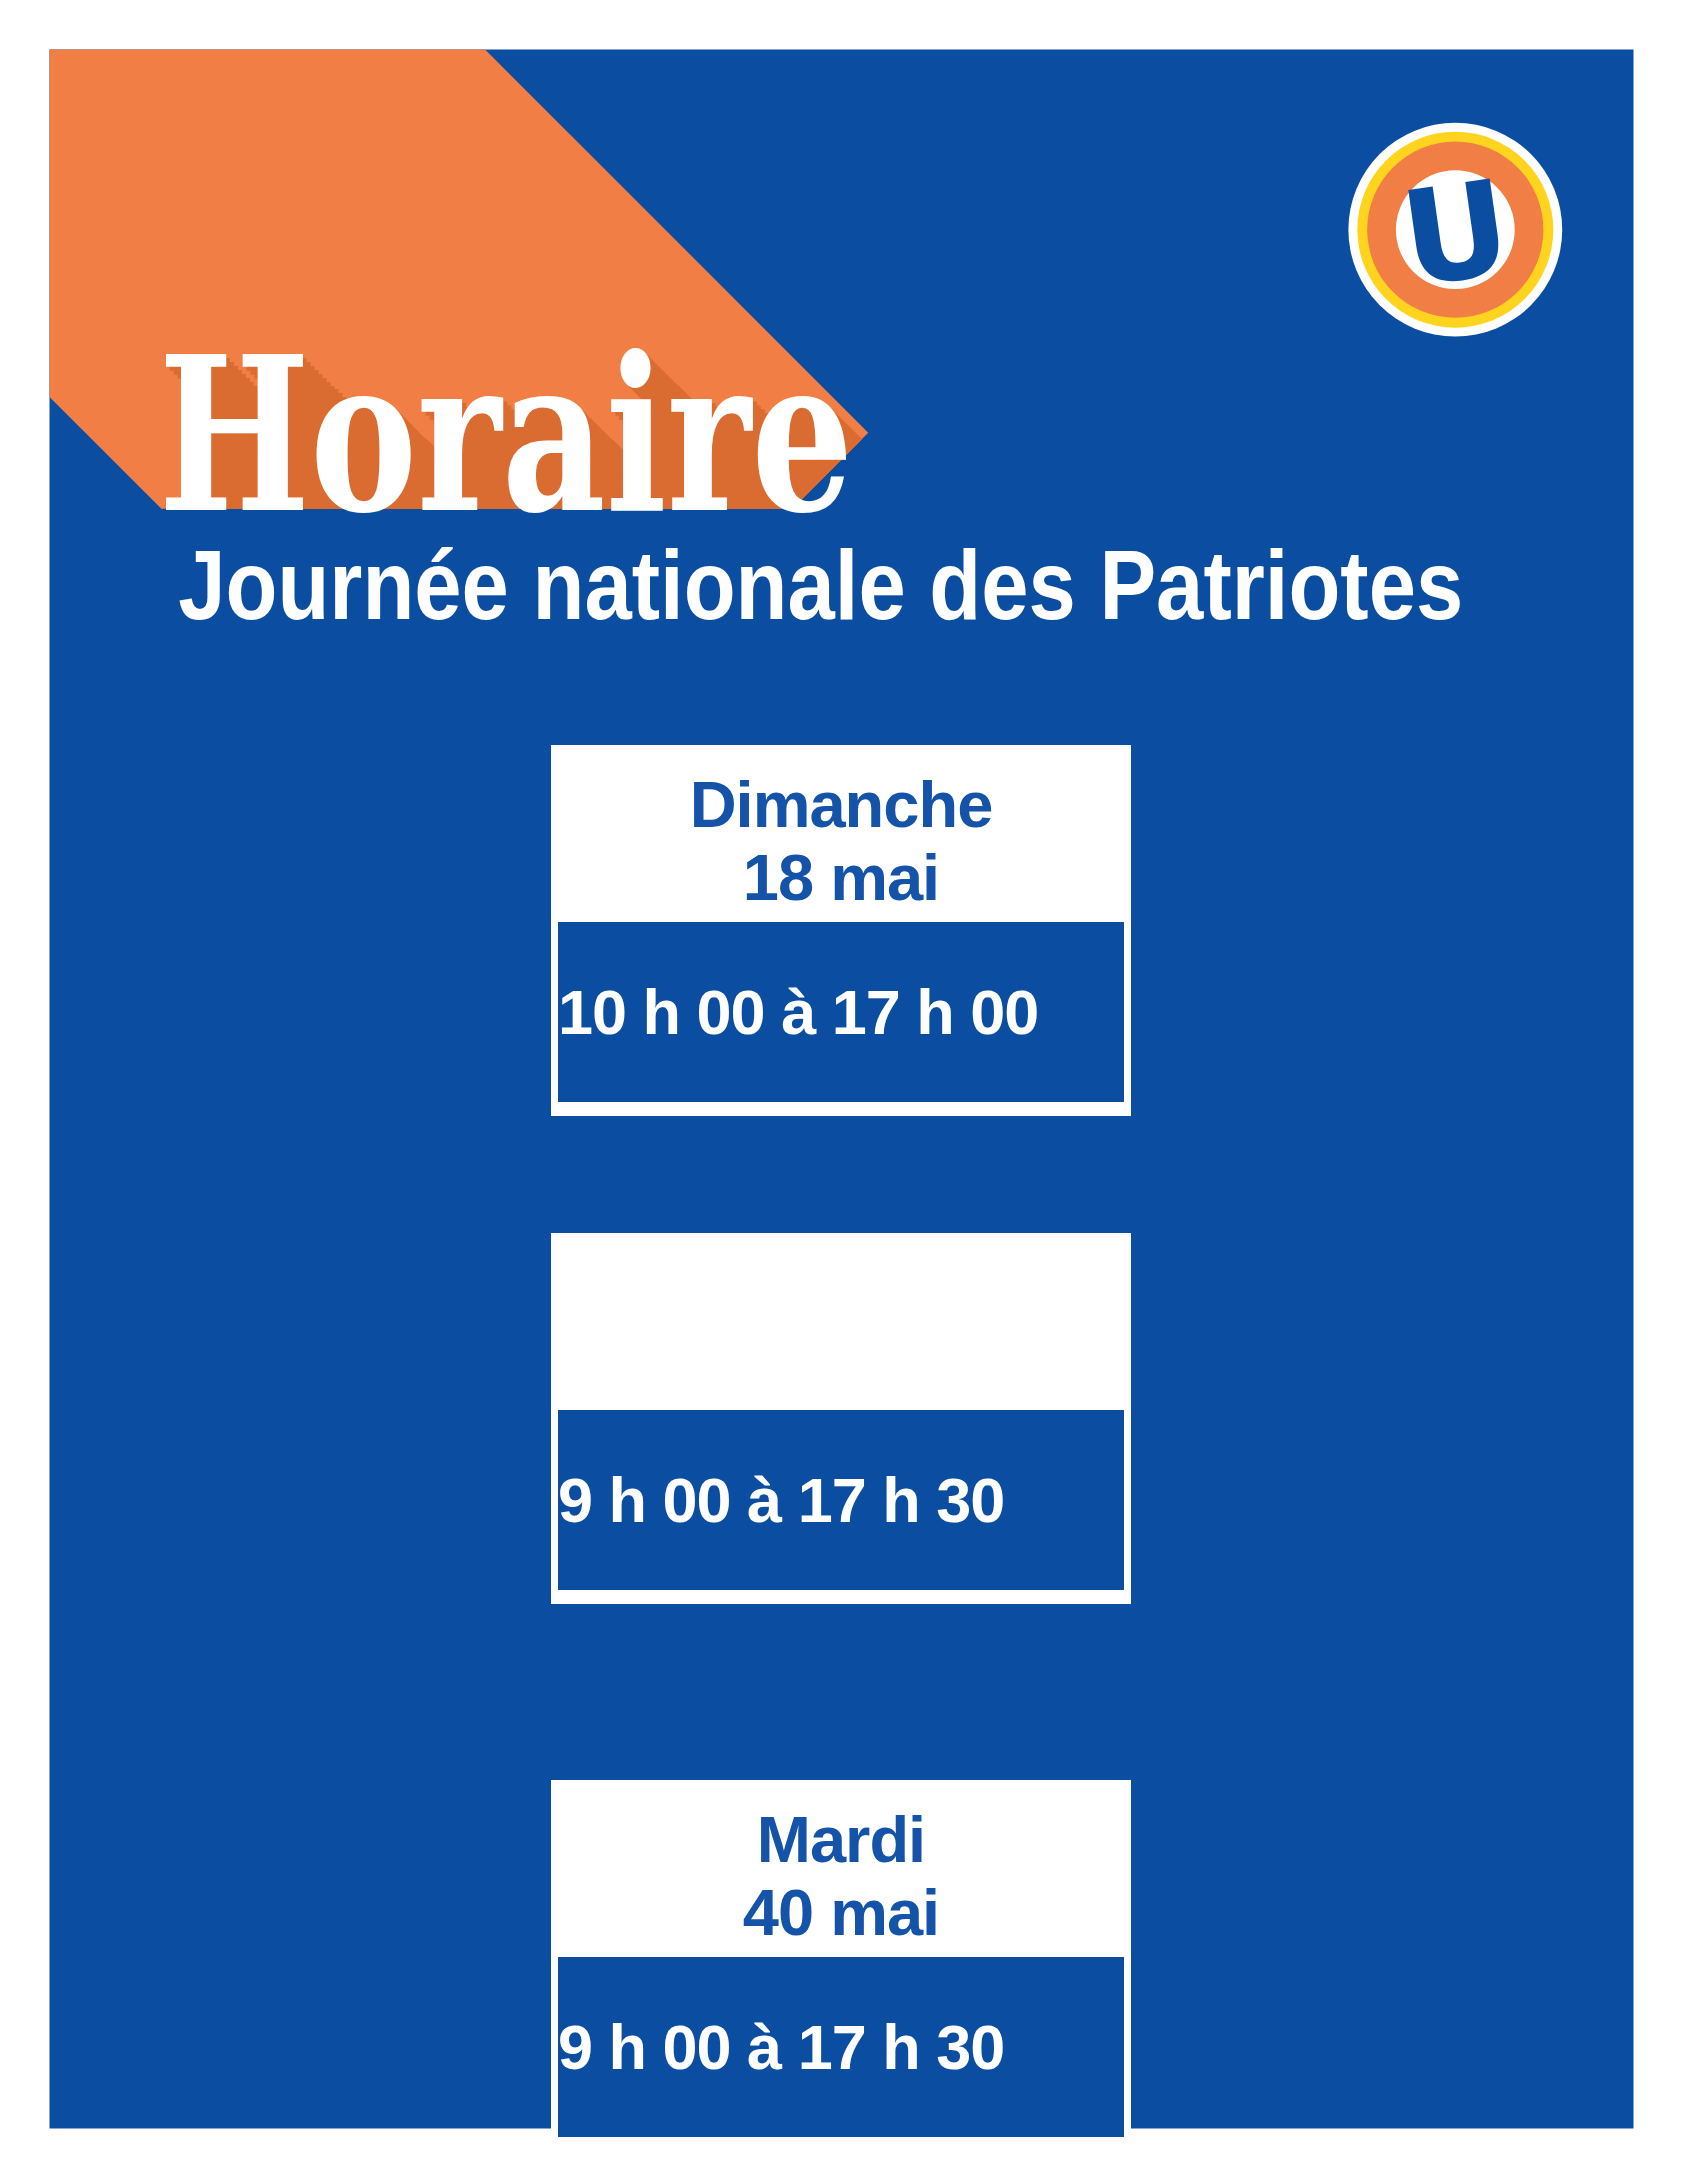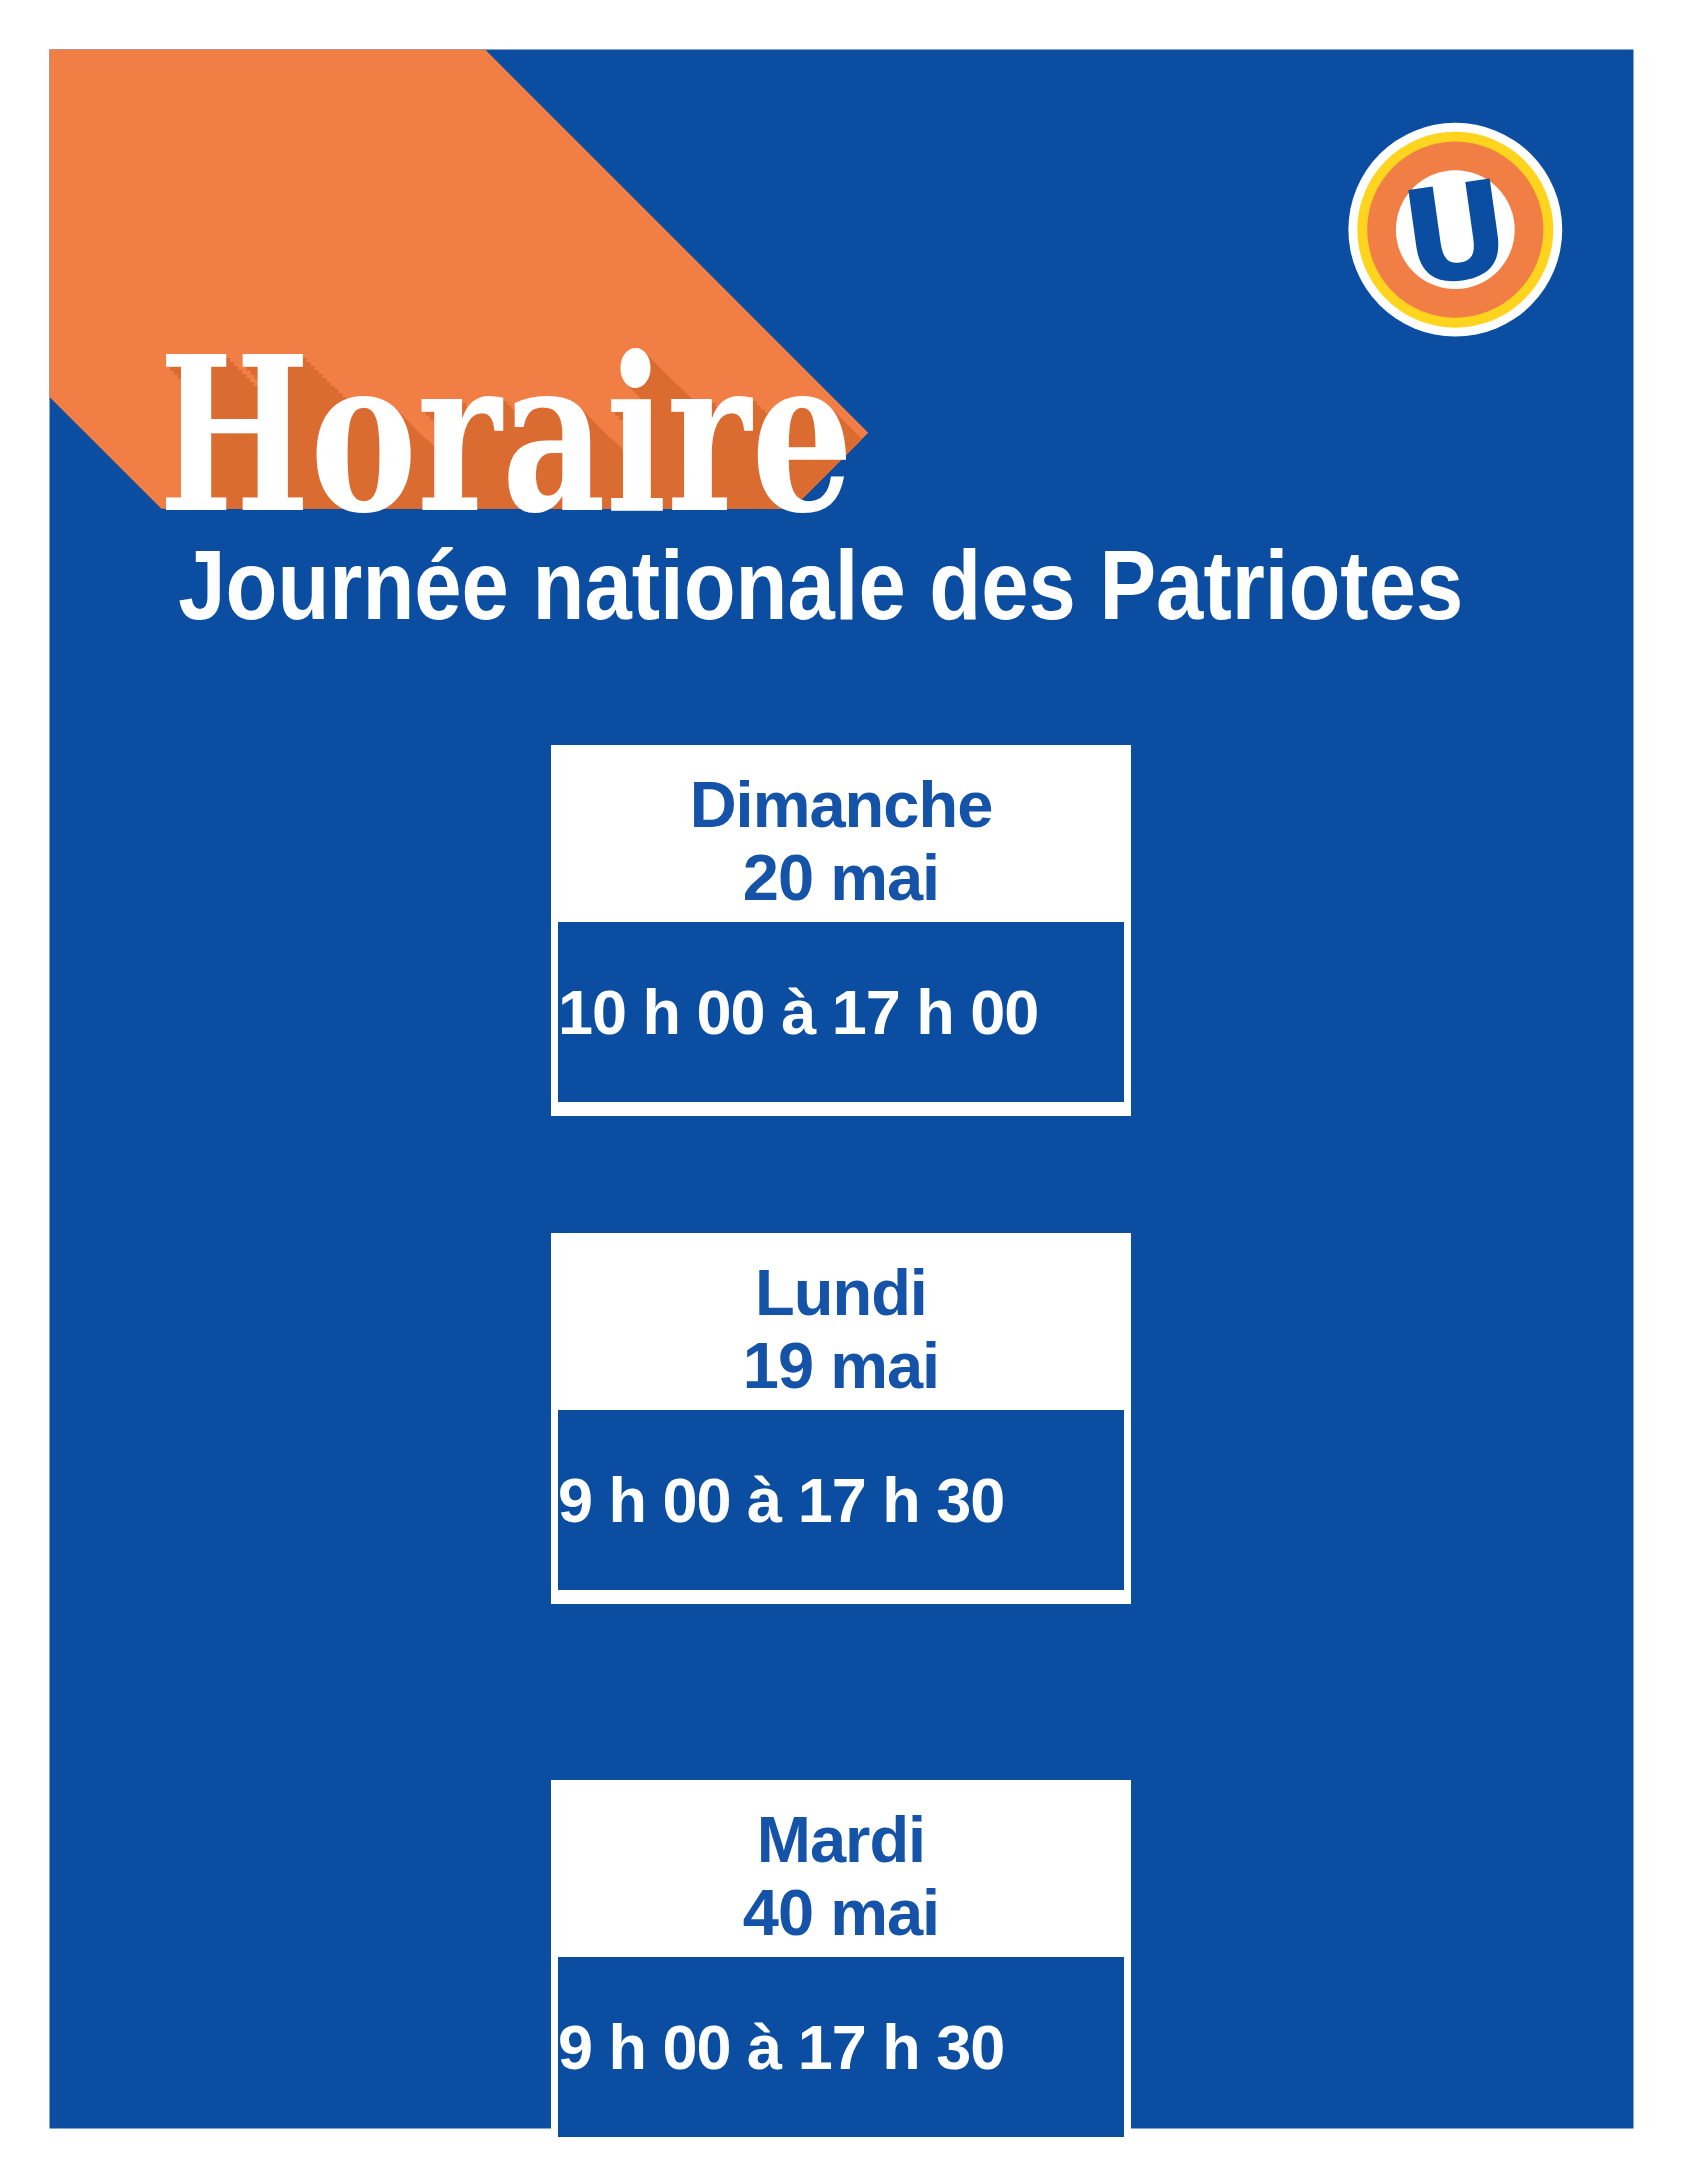--- a/index.html
+++ b/index.html
@@ -116,32 +116,28 @@
     <circle cx="1470" cy="232" r="99" fill="var(--yellow)"></circle>
     <circle cx="1470" cy="232" r="89" fill="var(--orange)"></circle>
     <circle cx="1470" cy="232" r="60" fill="var(--white)"></circle>
     <text class="logo-letter" x="1470" y="282" text-anchor="middle" fill="var(--blue)" transform="rotate(-8 1470 232)">U</text>
   </g>
 </svg>
 
 <div class="card card-1">
   <div class="card-head">
     <div>Dimanche</div>
-    <div>20 mai</div>
+    <div>18 mai</div>
   </div>
   <div class="card-bar">
     <span>10 h 00 à 17 h 00</span>
   </div>
 </div>
 
 <div class="card card-2">
-  <div class="card-head">
-    <div>Lundi</div>
-    <div>19 mai</div>
-  </div>
   <div class="card-bar">
     <span>9 h 00 à 17 h 30</span>
   </div>
 </div>
 
 <div class="card card-3">
   <div class="card-head">
     <div>Mardi</div>
     <div>40 mai</div>
   </div>

